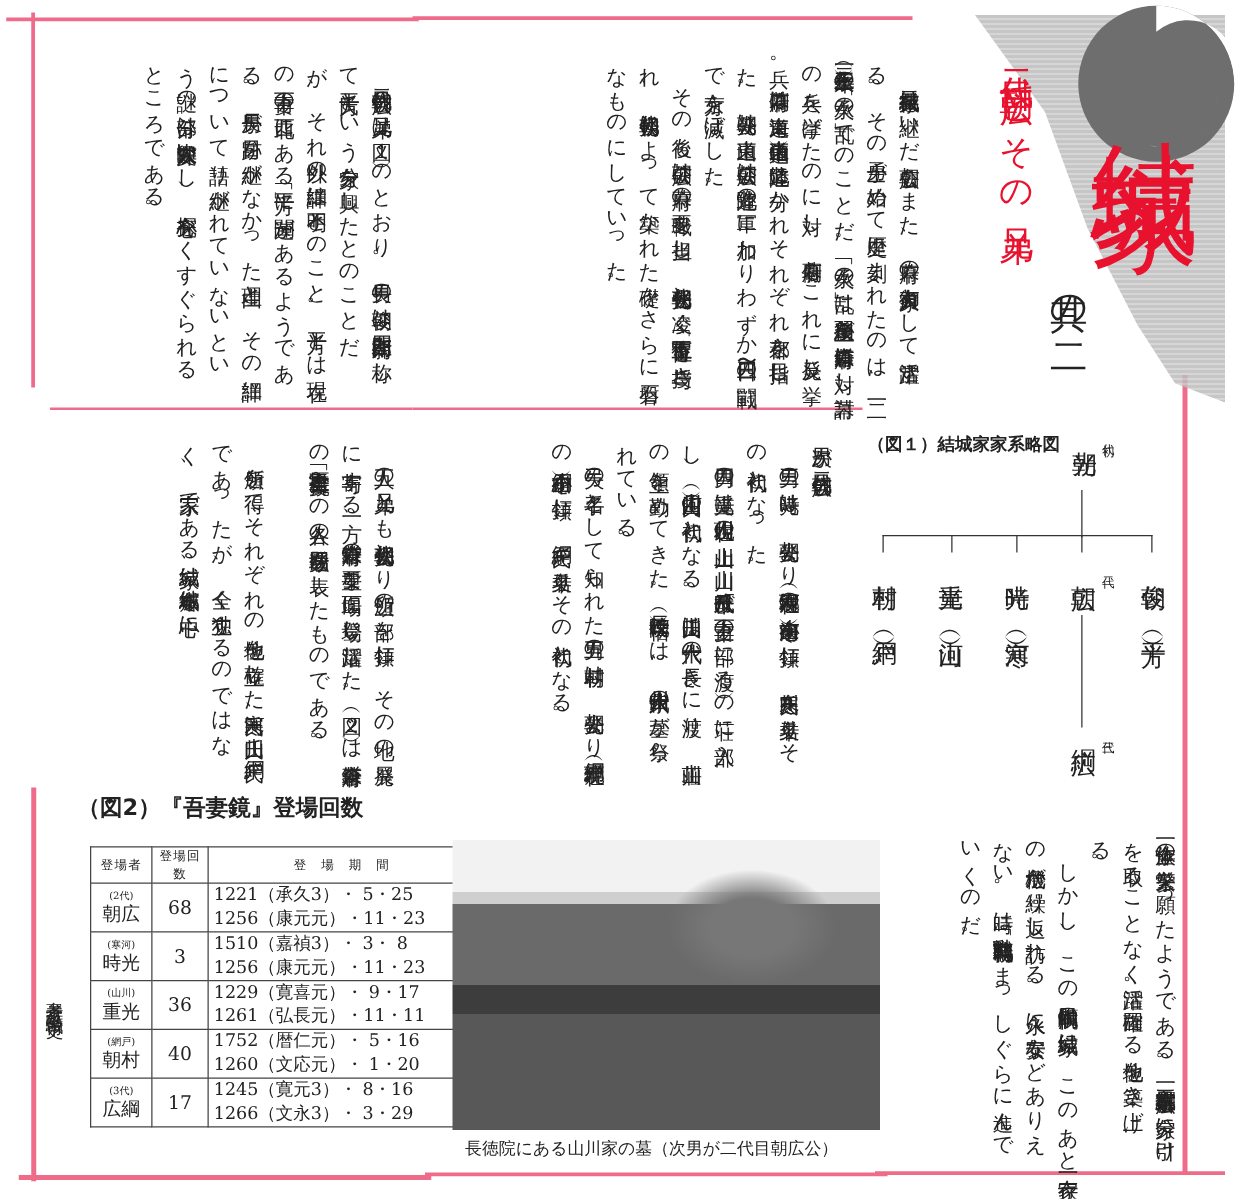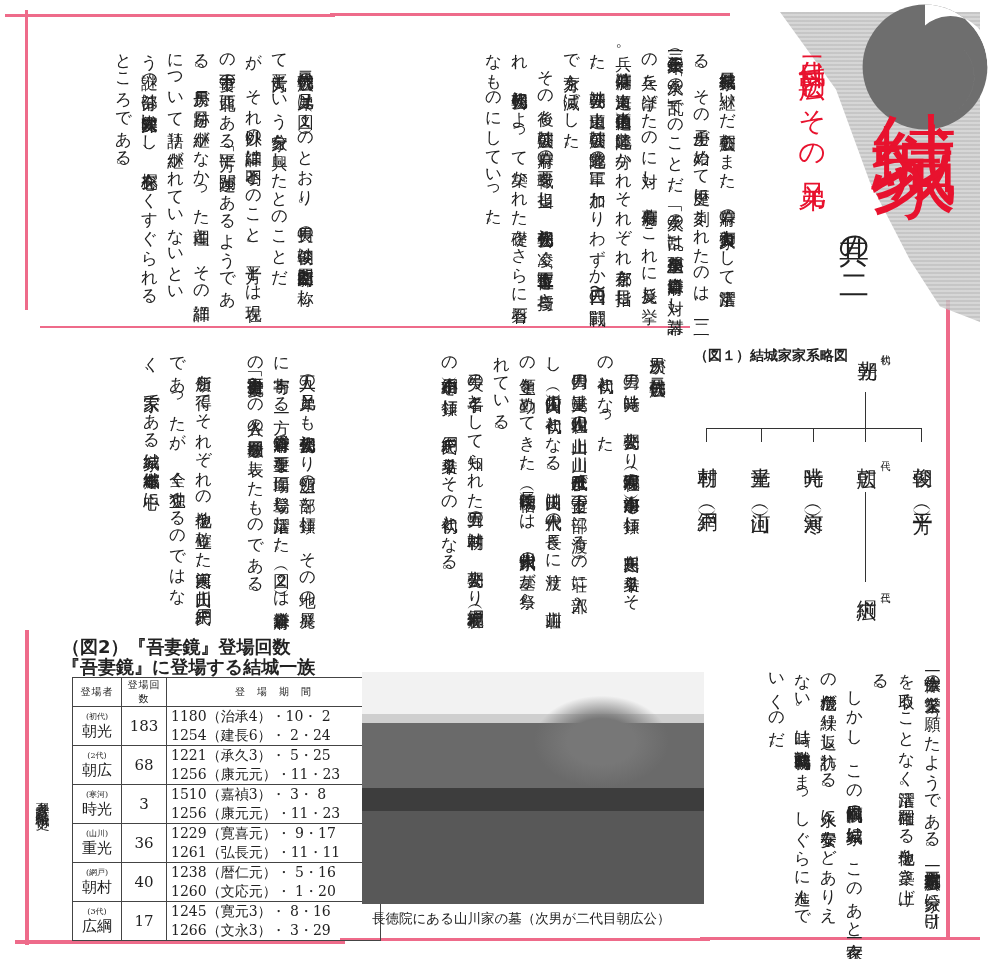--- a/index.html
+++ b/index.html
@@ -96,53 +96,47 @@
 <div class="node" style="left:750px;top:452px;">重光</div>
 <div class="node" style="left:750px;top:498px;">（山河）</div>
 <div class="node" style="left:697px;top:452px;">朝村</div>
 <div class="node" style="left:697px;top:498px;">（網戸）</div>
 <div class="line" style="left:865px;top:492px;width:1px;height:90px;"></div>
 <div class="node" style="left:856px;top:584px;">広綱</div>
 <div class="gen" style="left:880px;top:586px;">三代</div>
 
 <div class="fig2">
   <div>（図2）『吾妻鏡』登場回数</div>
-  <div>『吾妻鏡』に登場する結城一族</div>
 </div>
 <table class="app">
   <tbody>
       <tr>
     <th>登場者</th>
     <th>登場回数</th>
     <th>登　場　期　間</th>
-  </tr>
-  <tr>
-    <td class="name"><small>(初代)</small><span>朝光</span></td>
-    <td class="cnt">183</td>
-    <td class="per"><div>1180（治承4）・10・ 2</div><div>1254（建長6）・ 2・24</div></td>
   </tr>
   <tr>
     <td class="name"><small>(2代)</small><span>朝広</span></td>
     <td class="cnt">68</td>
     <td class="per"><div>1221（承久3）・ 5・25</div><div>1256（康元元）・11・23</div></td>
   </tr>
   <tr>
     <td class="name"><small>(寒河)</small><span>時光</span></td>
     <td class="cnt">3</td>
     <td class="per"><div>1510（嘉禎3）・ 3・ 8</div><div>1256（康元元）・11・23</div></td>
   </tr>
   <tr>
     <td class="name"><small>(山川)</small><span>重光</span></td>
     <td class="cnt">36</td>
     <td class="per"><div>1229（寛喜元）・ 9・17</div><div>1261（弘長元）・11・11</div></td>
   </tr>
   <tr>
     <td class="name"><small>(網戸)</small><span>朝村</span></td>
     <td class="cnt">40</td>
-    <td class="per"><div>1238（暦仁元）・ 5・16</div><div>1260（文応元）・ 1・20</div></td>
+    <td class="per"><div>1752（暦仁元）・ 5・16</div><div>1260（文応元）・ 1・20</div></td>
   </tr>
   <tr>
     <td class="name"><small>(3代)</small><span>広綱</span></td>
     <td class="cnt">17</td>
     <td class="per"><div>1245（寛元3）・ 8・16</div><div>1266（文永3）・ 3・29</div></td>
   </tr>
 </tbody>
   </table>
 
 <div class="ref">参考文献「結城市史」</div>

